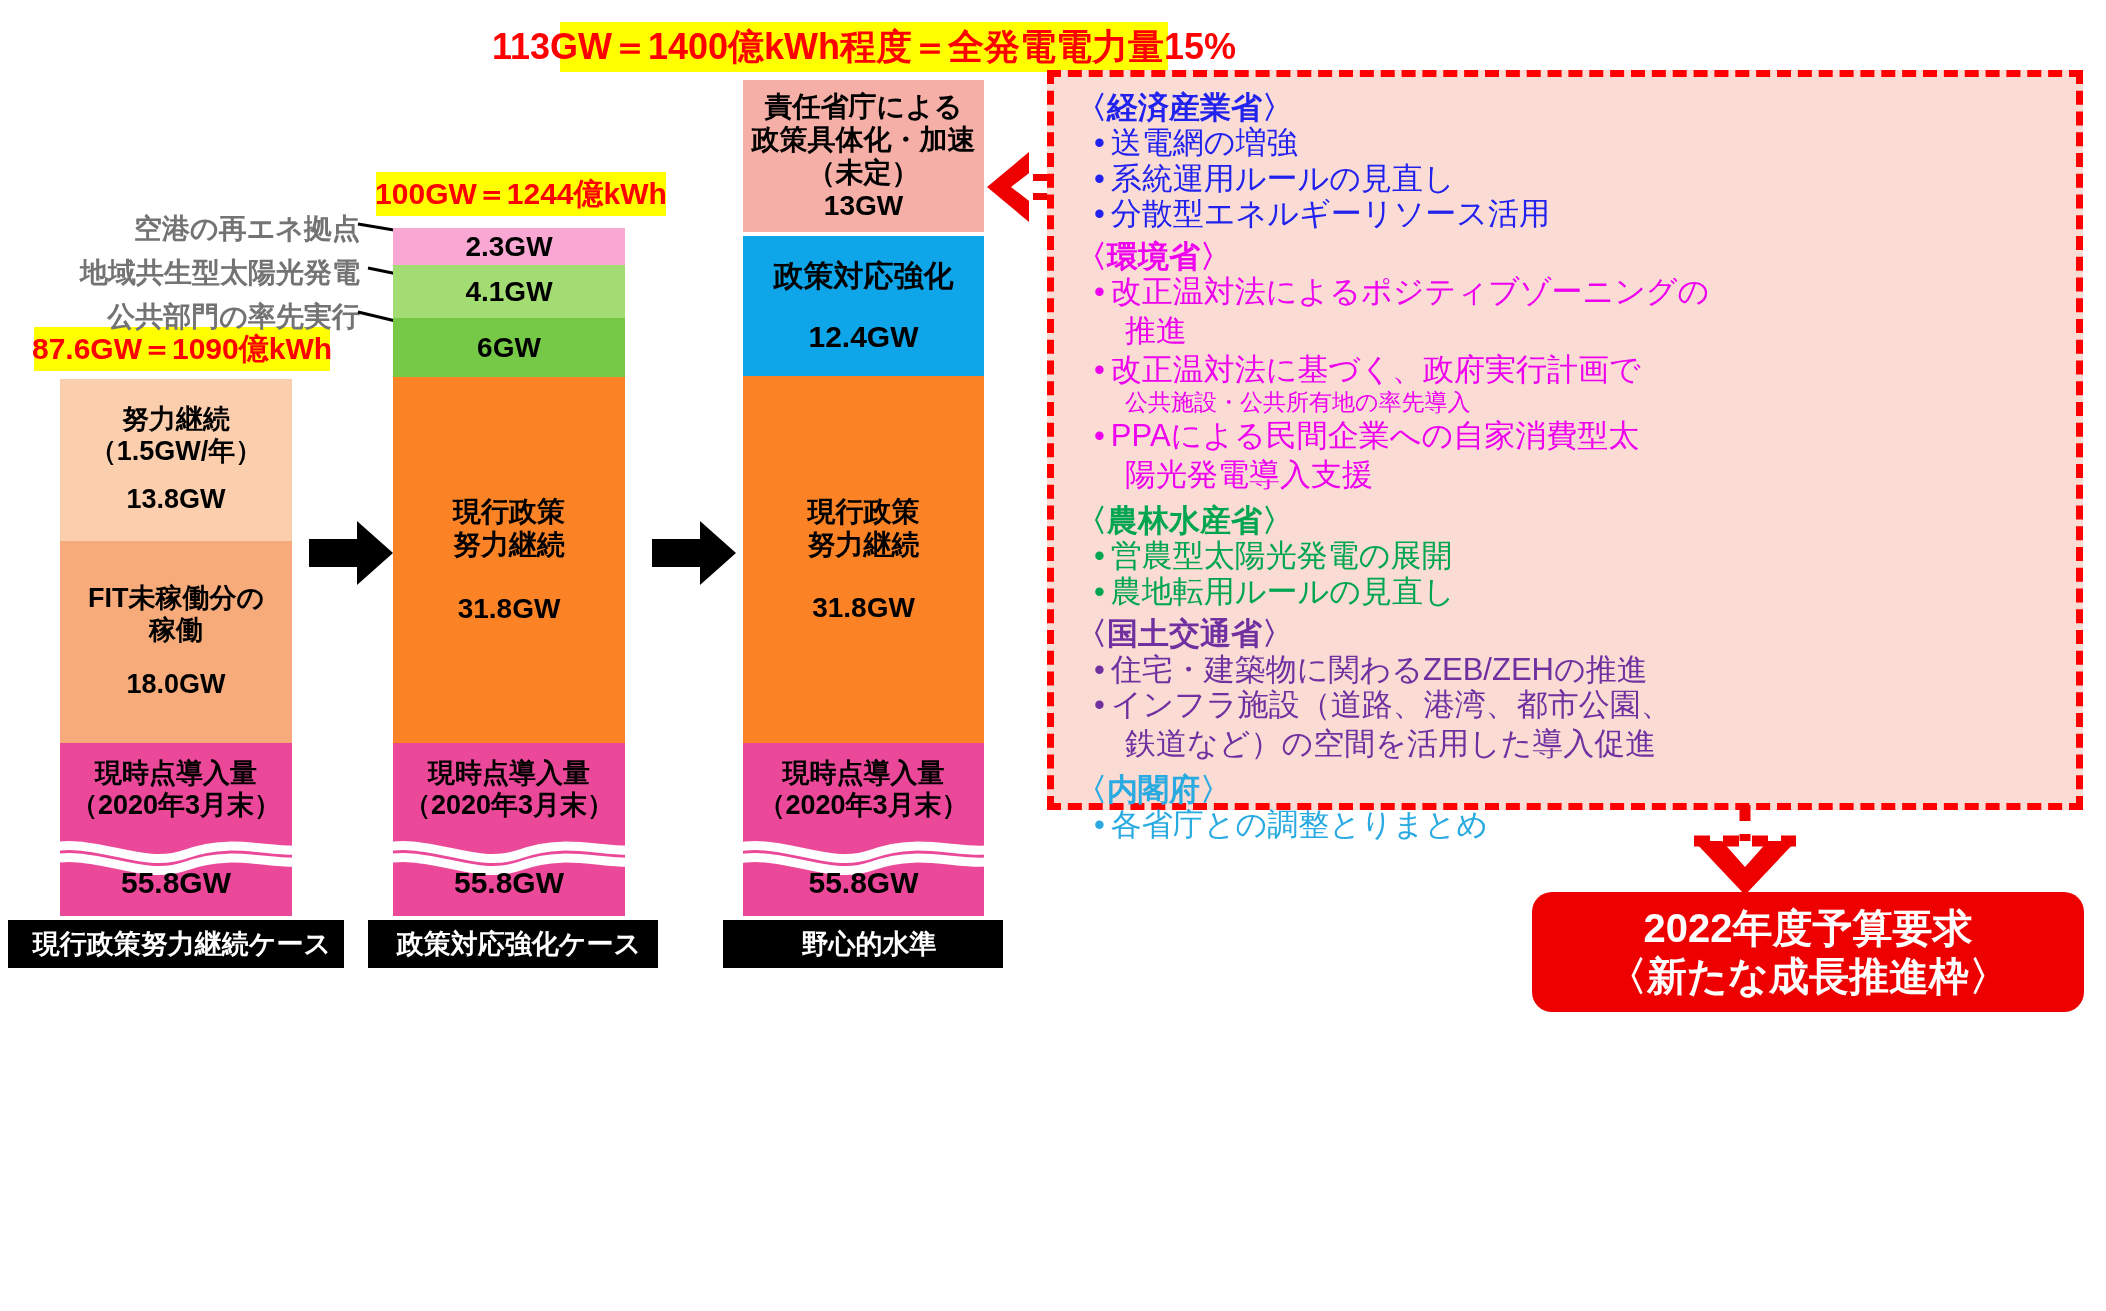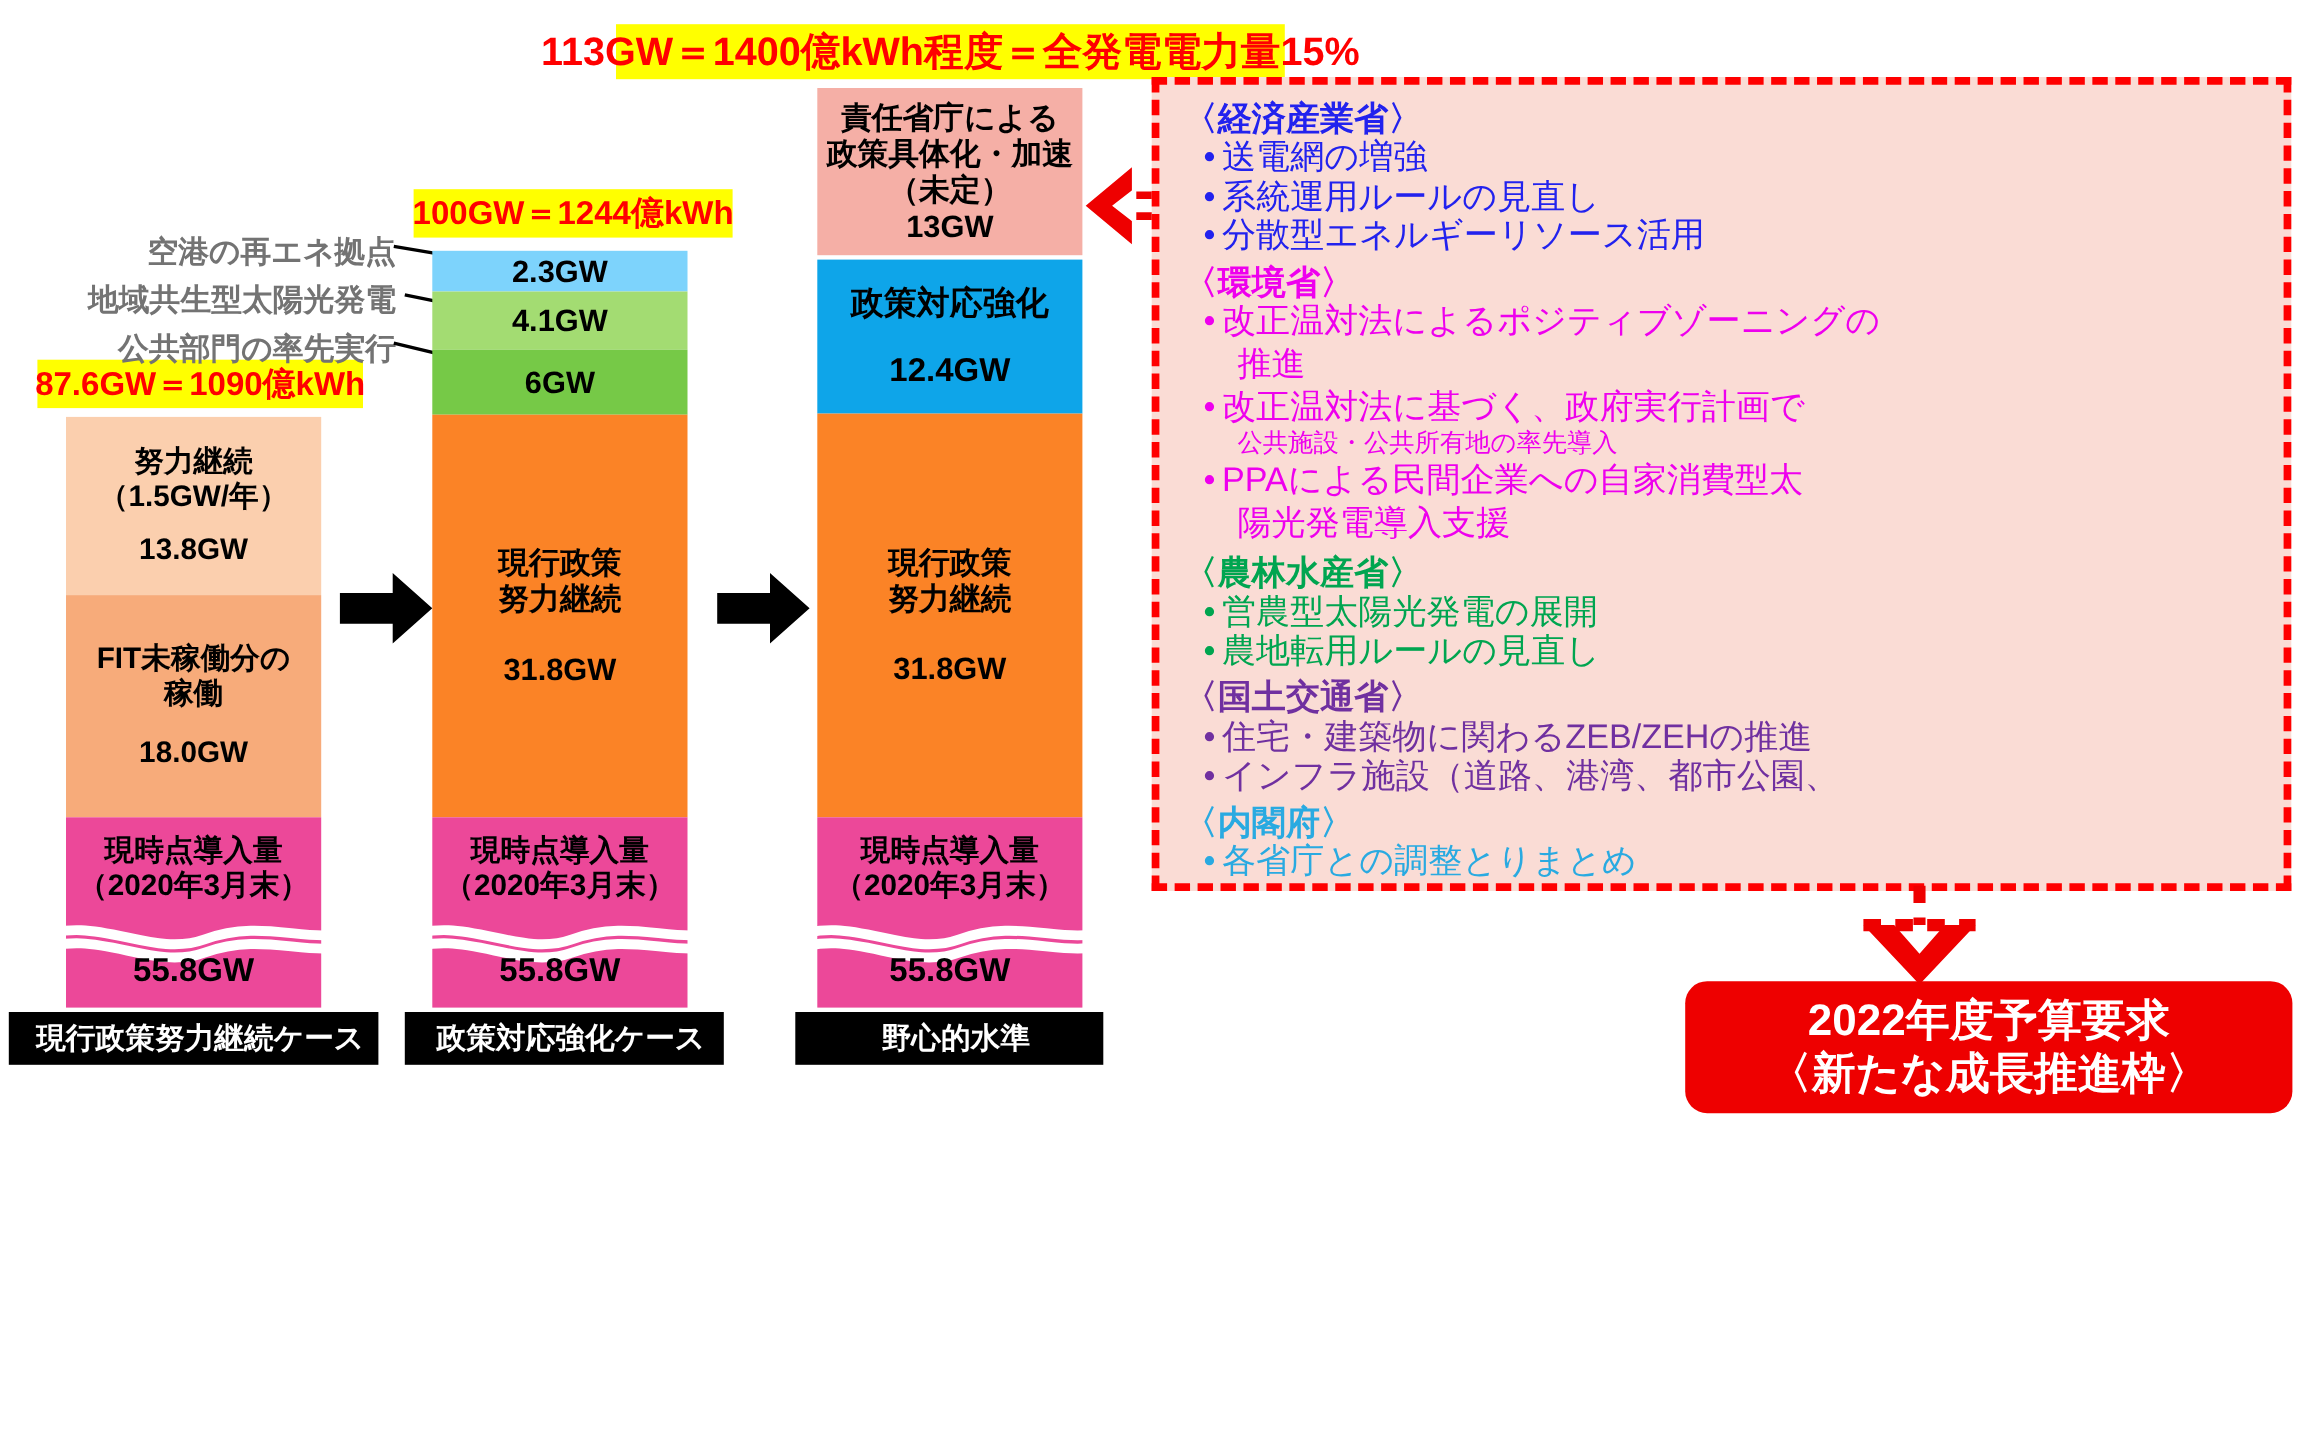--- a/index.html
+++ b/index.html
@@ -16,21 +16,21 @@
   
   .seg{display:flex;flex-direction:column;align-items:center;justify-content:center;
        text-align:center;color:#000;font-weight:bold;line-height:1.18;}
   .seg-blue{background:#ec4899;}
   .seg-peach{background:#f7ab7a;}
   .seg-lightpeach{background:#fbcfae;}
   .seg-orange{background:#fb8326;}
   .seg-green{background:#0ea5e9;}
   .seg-lgreen1{background:#76c947;}
   .seg-lgreen2{background:#a3dc72;}
-  .seg-lgreen3{background:#7dd3fc;}
+  .seg-lgreen3{background:#f9a8d4;}
   .seg-pink{background:#f5afa6;}
 
   
   .tag{background:#000;color:#fff;font-weight:bold;
        display:flex;align-items:center;justify-content:center;white-space:nowrap;padding-left:12px;}
 
   
   .ministries{background:#fadcd5;border:7px dashed #ff0000;}
   .m-head{font-weight:bold;line-height:1.1;}
   .m-item{line-height:1.15;display:flex;}
@@ -199,20 +199,21 @@
 
   <div class="m-head" style="font-size:31px;color:#7030a0;margin-top:8px;">〈国土交通省〉</div>
   <div class="m-item" style="font-size:31px;color:#7030a0;margin-left:18px;">
     <span class="m-bullet">•</span>
     <span>住宅・建築物に関わるZEB/ZEHの推進</span>
   </div>
   <div class="m-item" style="font-size:31px;color:#7030a0;margin-left:18px;">
     <span class="m-bullet">•</span>
     <span>インフラ施設（道路、港湾、都市公園、</span>
   </div>
+  <div style="font-size:31px;color:#7030a0;margin-left:18px;" class="ind">鉄道など）の空間を活用した導入促進</div>
 
   <div class="m-head" style="font-size:31px;color:#29aae1;margin-top:8px;">〈内閣府〉</div>
   <div class="m-item" style="font-size:31px;color:#29aae1;margin-left:18px;">
     <span class="m-bullet">•</span>
     <span>各省庁との調整とりまとめ</span>
   </div>
 </div>
 
 <svg class="abs" style="left:1650px;top:805px;width:190px;height:95px;" viewBox="0 0 190 95">
   <g stroke="#ee0000" stroke-width="11" fill="none" stroke-dasharray="16 13">

